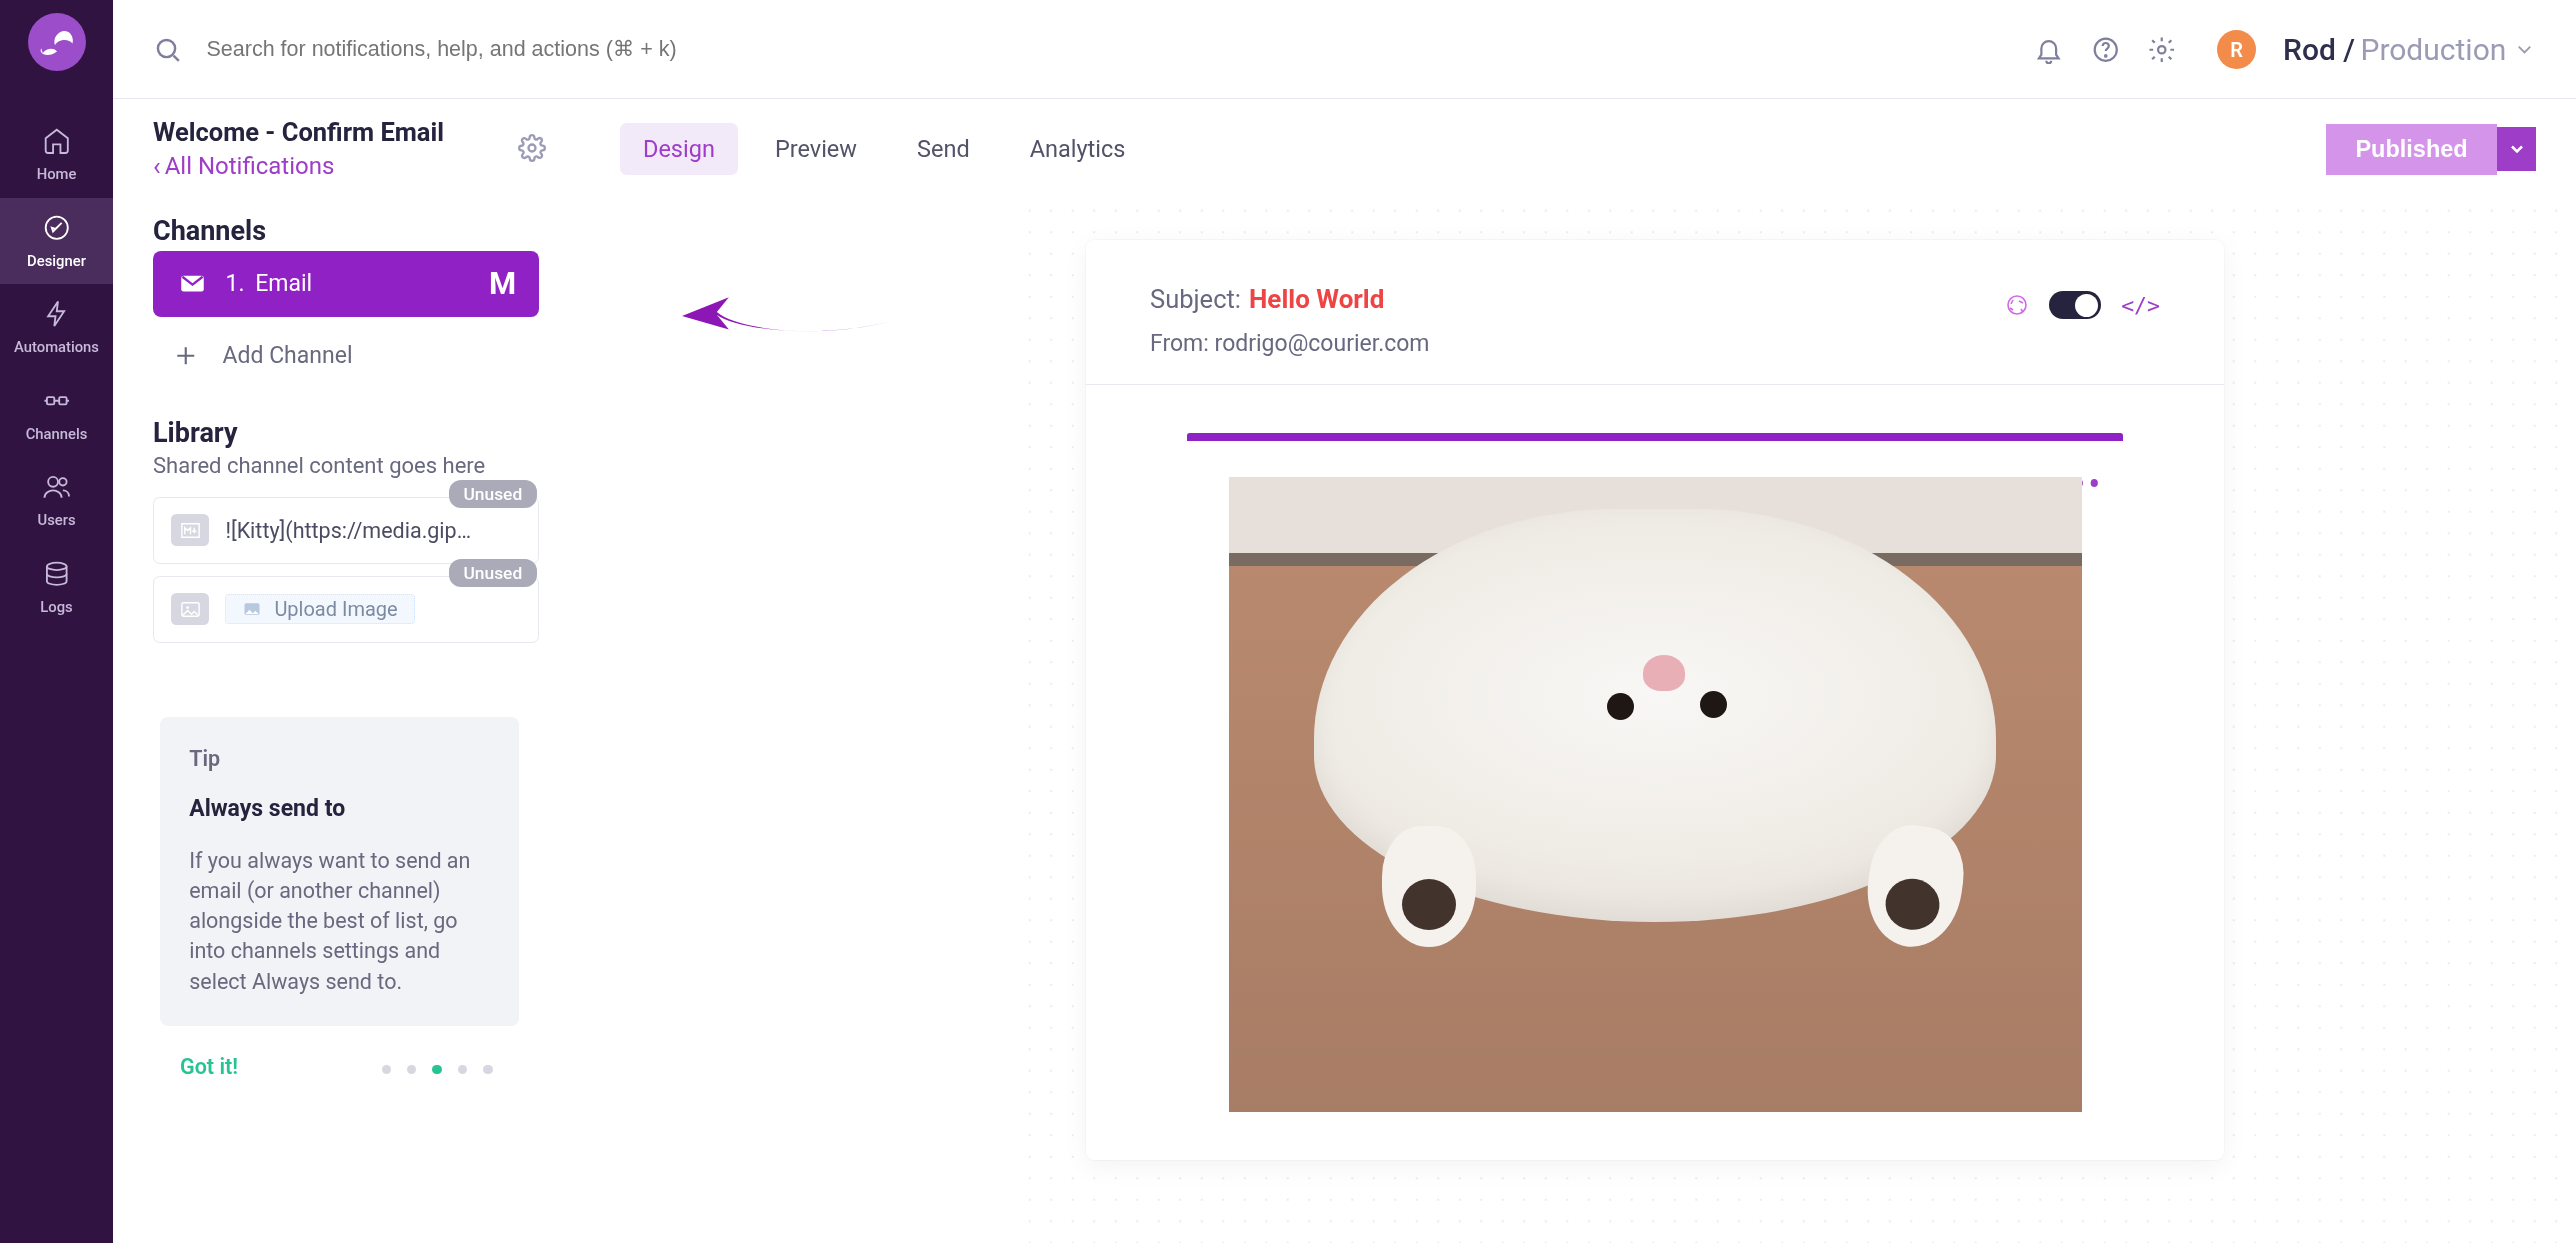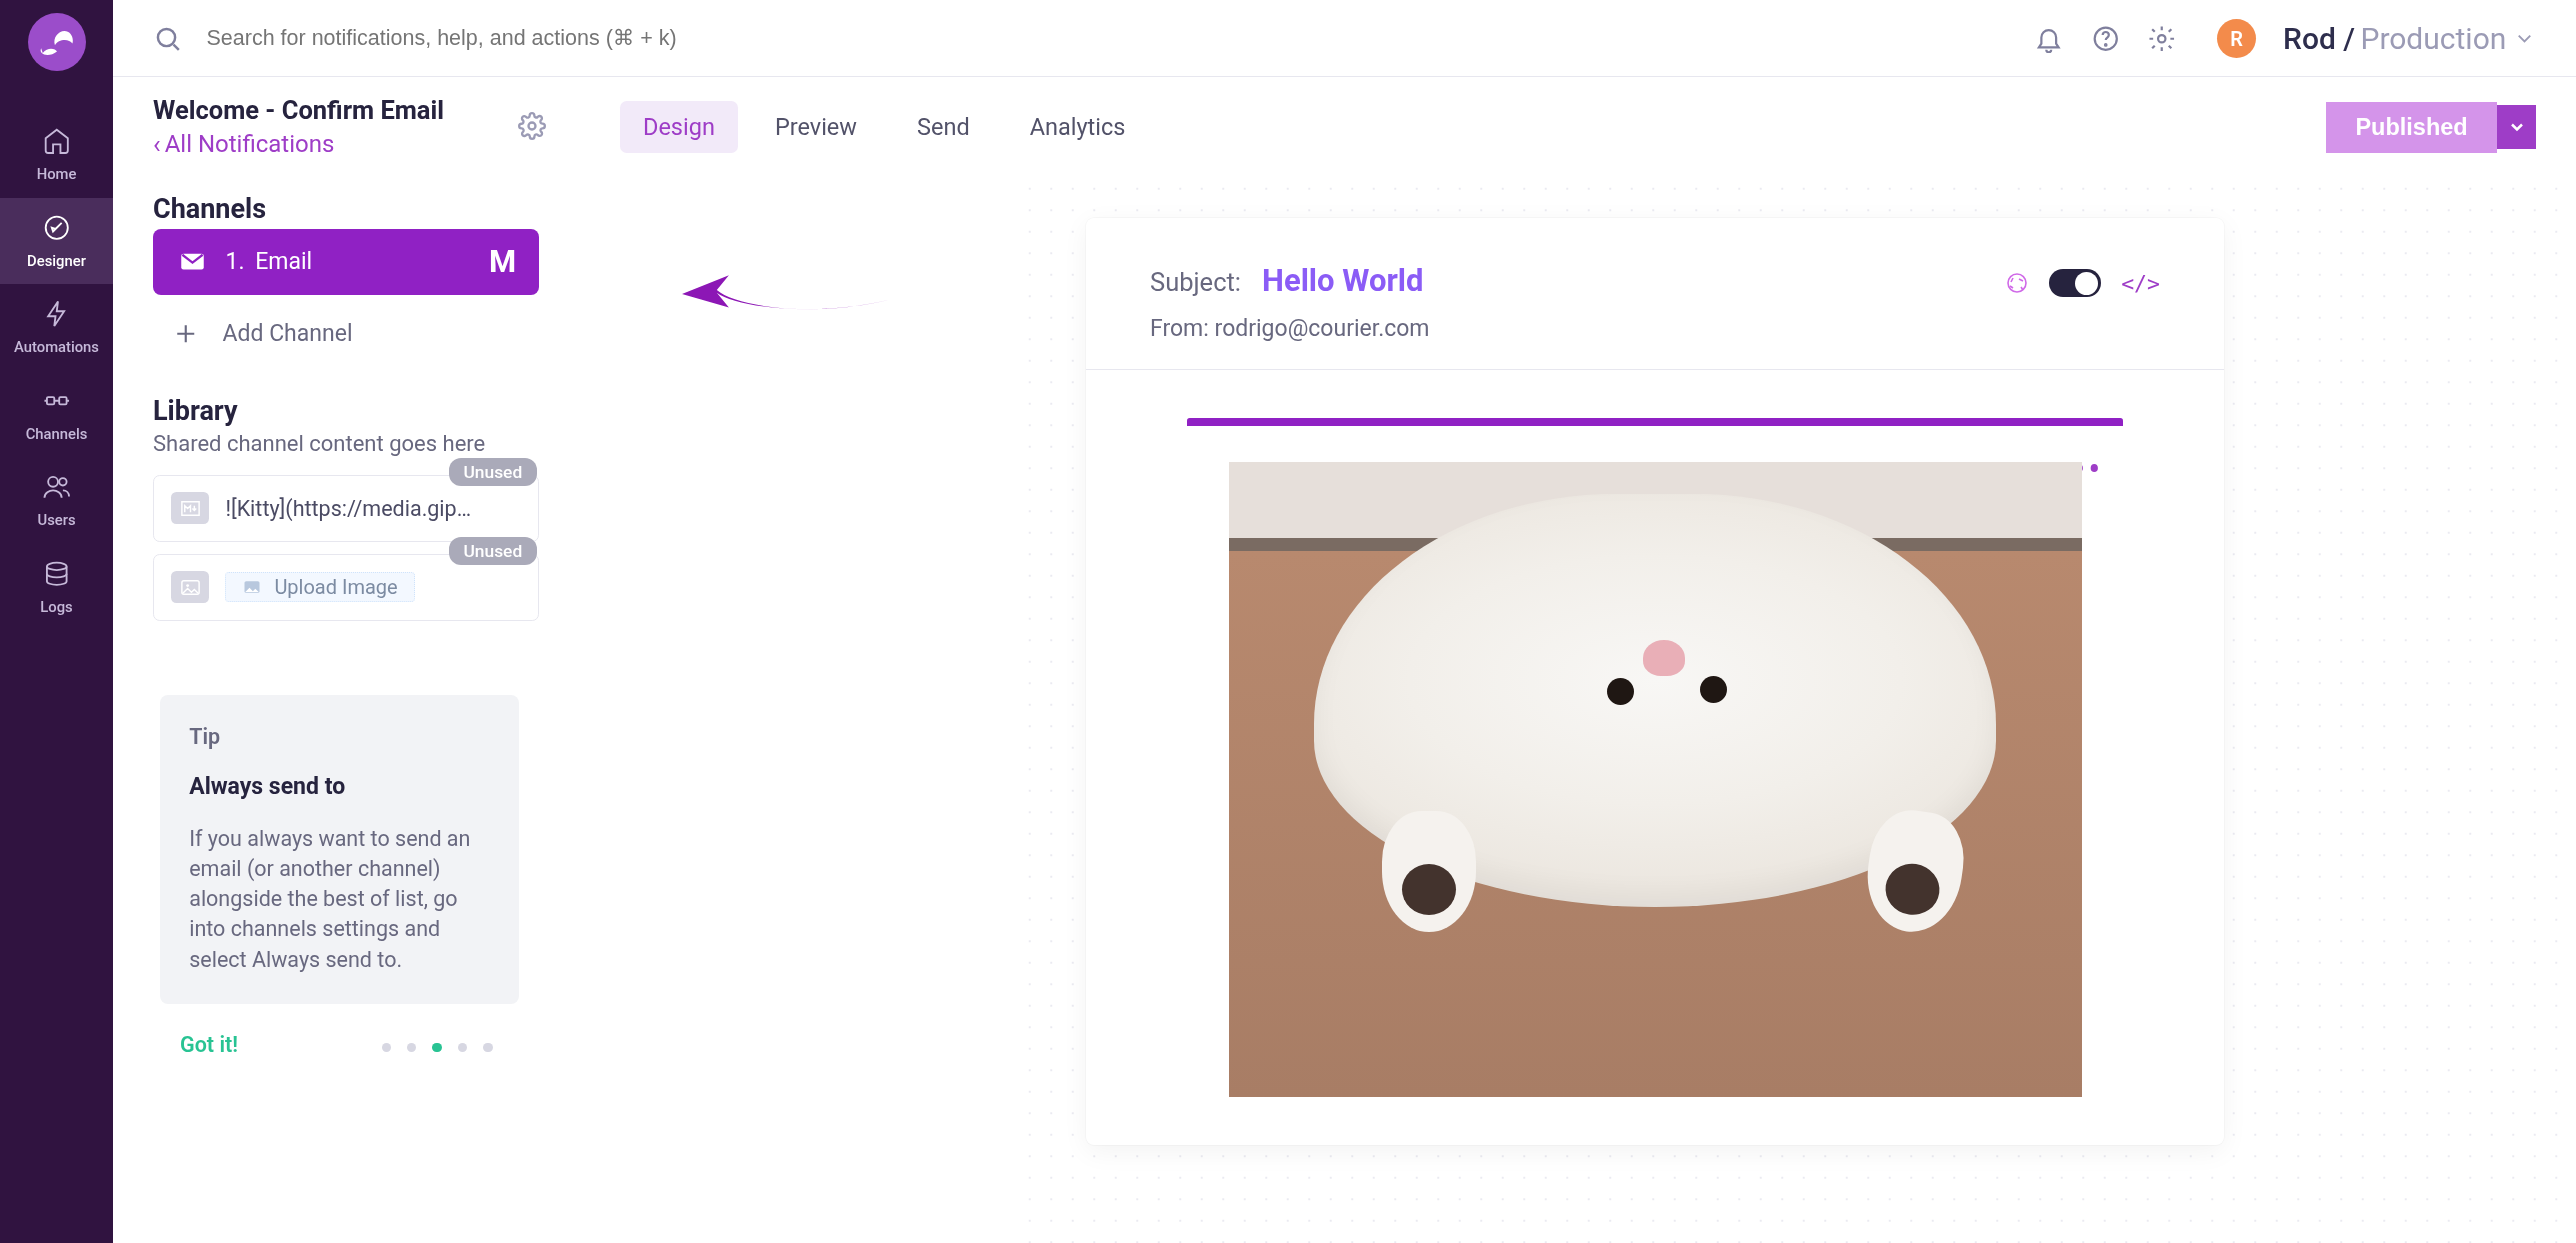--- a/index.html
+++ b/index.html
@@ -54,21 +54,21 @@
     
     .main {
       flex: 1;
       display: flex;
       flex-direction: column;
       min-width: 0;
     }
 
     
     .topbar {
-      height: 77px;
+      height: 99px;
       border-bottom: 1.3px solid #e7e7ef;
       display: flex;
       align-items: center;
       padding: 1px 40px 0 40px;
     }
     .search-wrap {
       display: flex;
       align-items: center;
       flex: 1;
       color: #9b9bb5;
@@ -337,24 +337,24 @@
       position: relative;
     }
     .email-subject {
       font-size: 25.5px;
       color: #68687f;
       margin-bottom: 16px;
       display: flex;
       align-items: baseline;
     }
     .email-subject .subject-val {
-      color: #8b5cf6;
-      font-size: 31px;
+      color: #ef4444;
+      font-size: 26px;
       font-weight: 700;
-      margin-left: 21px;
+      margin-left: 8px;
     }
     .email-from { font-size: 23px; color: #68687f; }
     .email-tools {
       position: absolute;
       right: 64px;
       top: 51px;
       display: flex;
       align-items: center;
       gap: 20px;
     }

